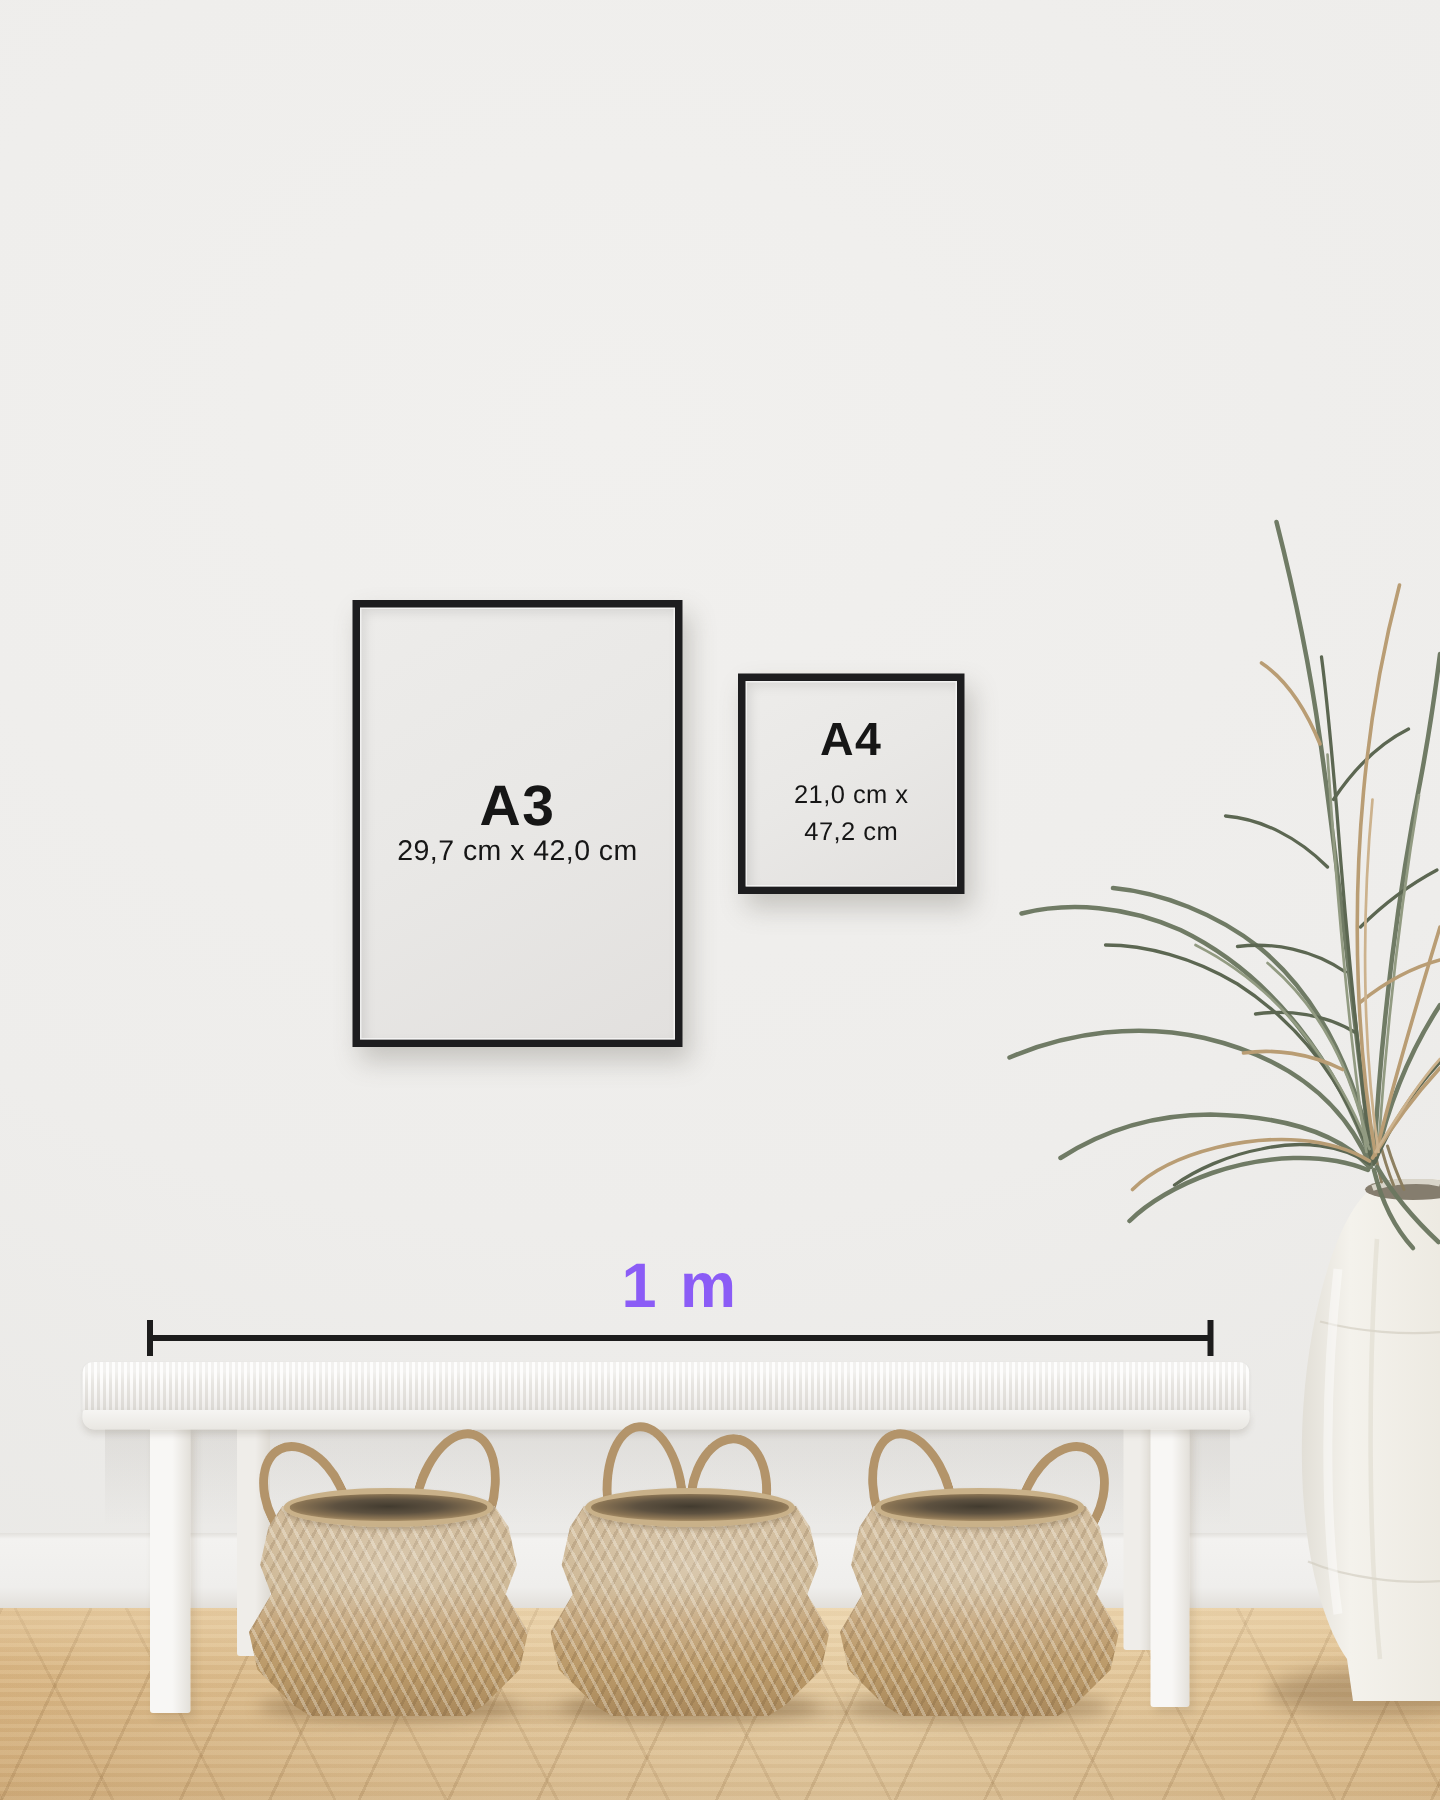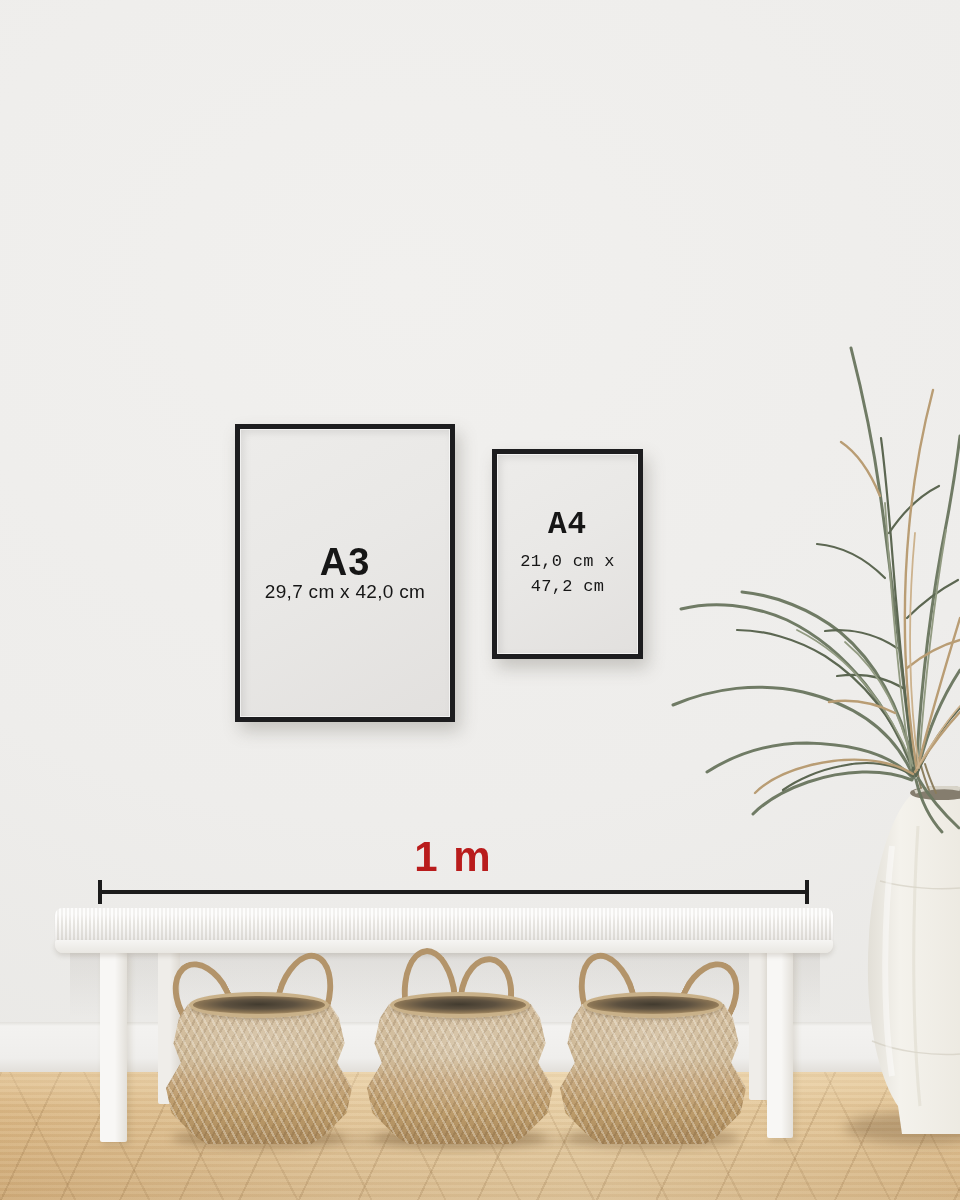--- a/index.html
+++ b/index.html
@@ -35,30 +35,30 @@
   }
   
   .frame{position:absolute;background:#1d1d1f;box-shadow:5px 9px 16px rgba(95,88,78,.28);}
   .frame .poster{
     position:absolute;inset:5px;
     background:linear-gradient(150deg,#edecea 0%,#e9e8e6 45%,#e2e0de 100%);
     box-shadow:inset 0 0 0 1px rgba(255,255,255,.65), inset 3px 3px 8px rgba(0,0,0,.10);
     display:flex;flex-direction:column;align-items:center;justify-content:center;
     color:#161616;text-align:center;
   }
-  .frame-a3{left:235px;top:424px;width:220px;height:298px;}
-  .frame-a4{left:492px;top:449px;width:151px;height:210px;font-family:Liberation Mono, monospace;}
+  .frame-a3{left:235px;top:400px;width:220px;height:298px;}
+  .frame-a4{left:492px;top:449px;width:151px;height:147px;}
   .frame-a3 .size-label{font-size:38px;font-weight:700;letter-spacing:1px;line-height:1;}
   .frame-a3 .size-dims{font-size:19px;font-weight:500;letter-spacing:.3px;}
   .frame-a4 .size-label{font-size:31px;font-weight:700;letter-spacing:1px;line-height:1;}
   .frame-a4 .size-dims{font-size:17px;font-weight:500;margin-top:10px;line-height:1.45;letter-spacing:.3px;}
   
   .scale-label{
     position:absolute;left:100px;top:833px;width:707px;text-align:center;
-    font-size:42px;font-weight:600;color:#b91c1c;letter-spacing:2px;
+    font-size:42px;font-weight:600;color:#8b5cf6;letter-spacing:2px;
   }
   .scale-line{position:absolute;left:100px;top:890px;width:707px;height:4px;background:#1c1c1c;}
   .scale-tick{position:absolute;top:880px;width:4px;height:24px;background:#1c1c1c;}
   .scale-tick.left{left:98px;}
   .scale-tick.right{left:805px;}
   
   .bench-top{
     position:absolute;left:55px;top:908px;width:778px;height:34px;border-radius:7px 7px 2px 2px;
     background:
       linear-gradient(180deg, rgba(255,255,255,.45) 0 18%, rgba(0,0,0,0) 40%, rgba(90,80,66,.10) 100%),

